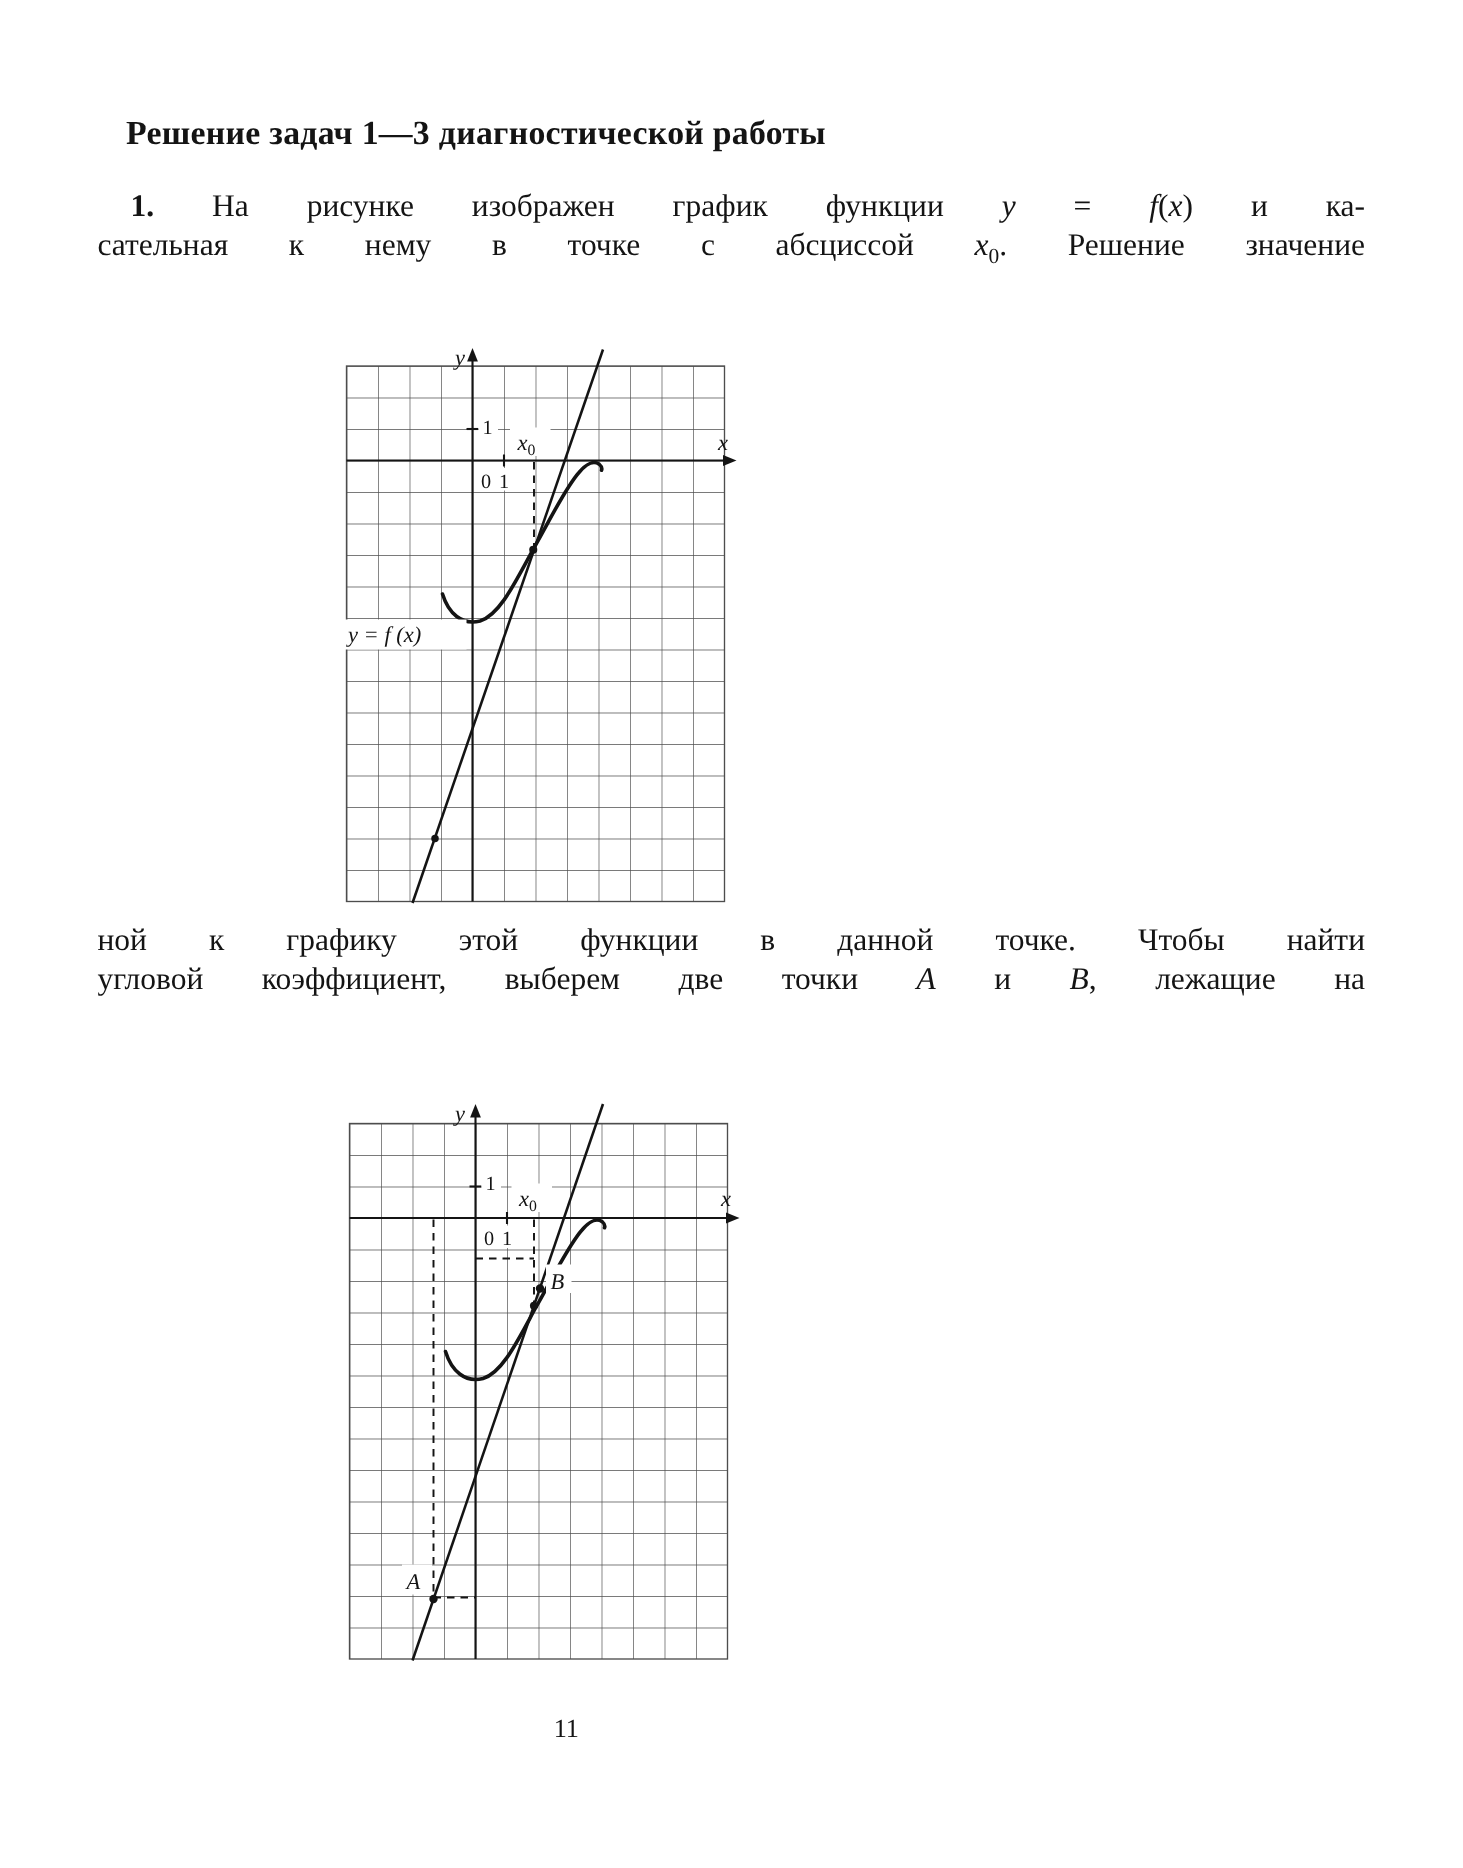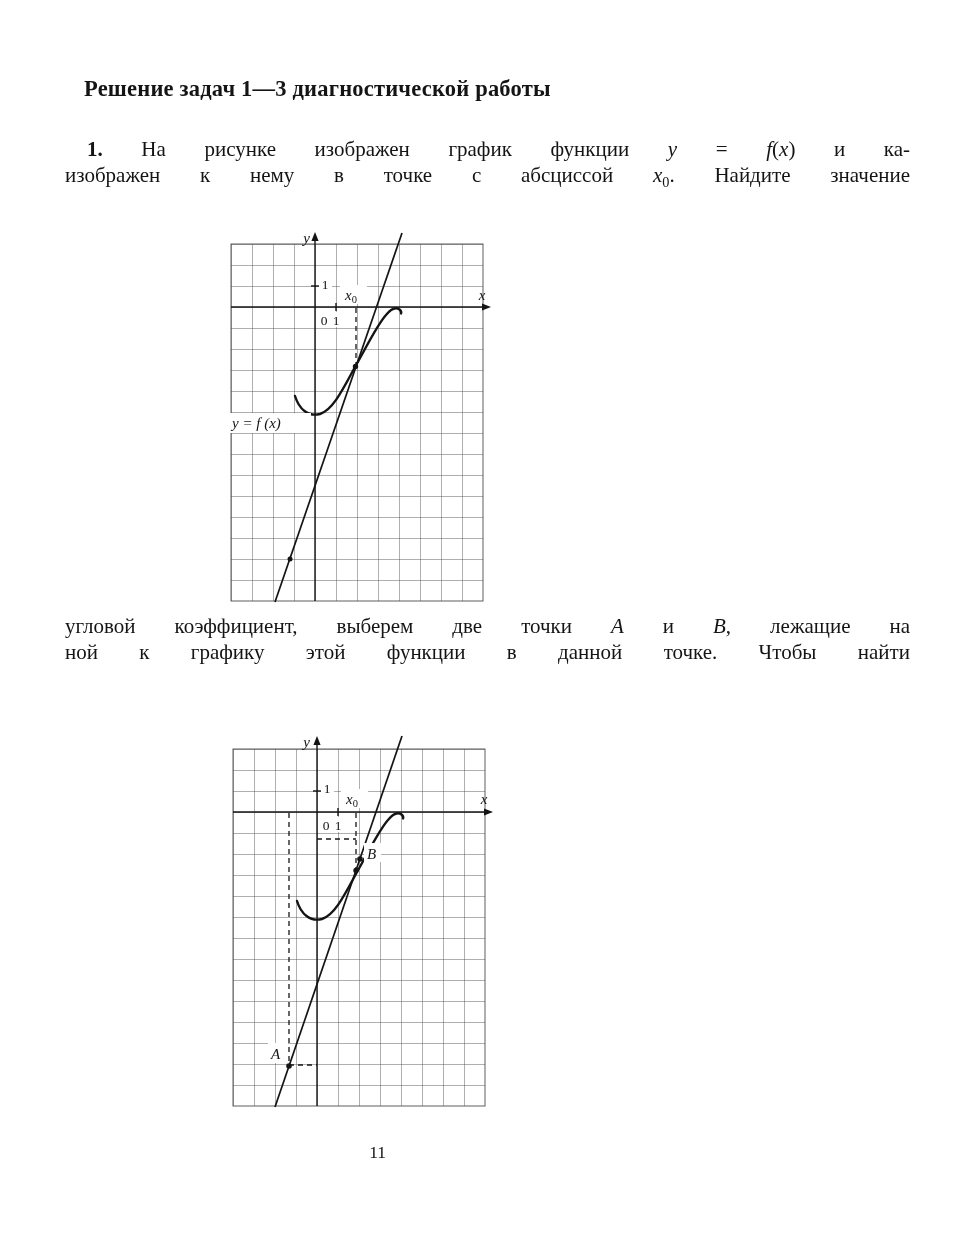--- a/index.html
+++ b/index.html
@@ -5,21 +5,21 @@
   html,body { margin:0; padding:0; background:#ffffff; }
   .page {
     position:relative; width:975px; height:1245px; background:#ffffff;
     font-family:"Liberation Serif","DejaVu Serif",serif; color:#141414; overflow:hidden;
   }
   .heading {
     position:absolute; left:84px; top:76px; font-size:22.5px; font-weight:bold;
     letter-spacing:0.2px;
   }
   .para { position:absolute; left:65px; width:845px; font-size:21px; line-height:26px; }
-  #p1 { top:136px; }
+  #p1 { top:124px; }
   #p2 { top:613px; }
   .line { text-align:justify; text-align-last:justify; white-space:normal; }
   .line.lastline { text-align-last:left; }
   .line.indent { text-indent:22px; }
   .b { font-weight:bold; }
   .it { font-style:italic; }
   .sub { font-size:68%; vertical-align:sub; }
   .fig { position:absolute; }
   #fig1 { left:228px; top:230px; }
   #fig2 { left:226px; top:732px; }
@@ -33,21 +33,21 @@
 </style>
 </head>
 <body>
 
 <div class="page">
 
   <div class="heading">Решение задач 1—3 диагностической работы</div>
 
   <div class="para" id="p1">
     <div class="line indent"><span class="b">1.</span><span> На рисунке изображен график функции </span><span class="it">y</span><span> = </span><span class="it">f</span><span>(</span><span class="it">x</span><span>)</span><span> и ка-</span></div>
-    <div class="line"><span>изображен к нему в точке с абсциссой </span><span class="it">x</span><span class="sub">0</span><span>. Найдите значение</span></div>
+    <div class="line"><span>сательная к нему в точке с абсциссой </span><span class="it">x</span><span class="sub">0</span><span>. Решение значение</span></div>
   </div>
 
   <svg class="fig" id="fig1" width="268" height="376" viewBox="0 0 268 376">
     <defs>
       <pattern id="gp1" width="21" height="21" patternUnits="userSpaceOnUse" x="3" y="14">
         <path d="M 21 0 L 0 0 0 21" fill="none" stroke="#4d4d4d" stroke-width="0.9"></path>
       </pattern>
     </defs>
 
     <rect x="3" y="14" width="252" height="357" fill="url(#gp1)" stroke="#4d4d4d" stroke-width="0.9"></rect>
@@ -78,22 +78,22 @@
     <text class="svn" x="108" y="95" text-anchor="middle">1</text>
     <text class="svn" x="97" y="59" text-anchor="middle">1</text>
     <text class="sv" x="117" y="70"><tspan>x</tspan><tspan dy="3" font-size="10.5" font-style="normal">0</tspan></text>
     <text class="sv" x="4" y="198">y = f (x)</text>
 
     <circle cx="127.5" cy="136.5" r="2.7" fill="#141414"></circle>
     <circle cx="62" cy="329" r="2.5" fill="#141414"></circle>
   </svg>
 
   <div class="para" id="p2">
+    <div class="line"><span>ной к графику этой функции в данной точке. Чтобы найти</span></div>
     <div class="line"><span>угловой коэффициент, выберем две точки </span><span class="it">A</span><span> и </span><span class="it">B</span><span>, лежащие на</span></div>
-    <div class="line"><span>ной к графику этой функции в данной точке. Чтобы найти</span></div>
   </div>
 
   <svg class="fig" id="fig2" width="272" height="380" viewBox="0 0 272 380">
     <defs>
       <pattern id="gp2" width="21" height="21" patternUnits="userSpaceOnUse" x="7" y="17">
         <path d="M 21 0 L 0 0 0 21" fill="none" stroke="#4d4d4d" stroke-width="0.9"></path>
       </pattern>
     </defs>
 
     <rect x="7" y="17" width="252" height="357" fill="url(#gp2)" stroke="#4d4d4d" stroke-width="0.9"></rect>

